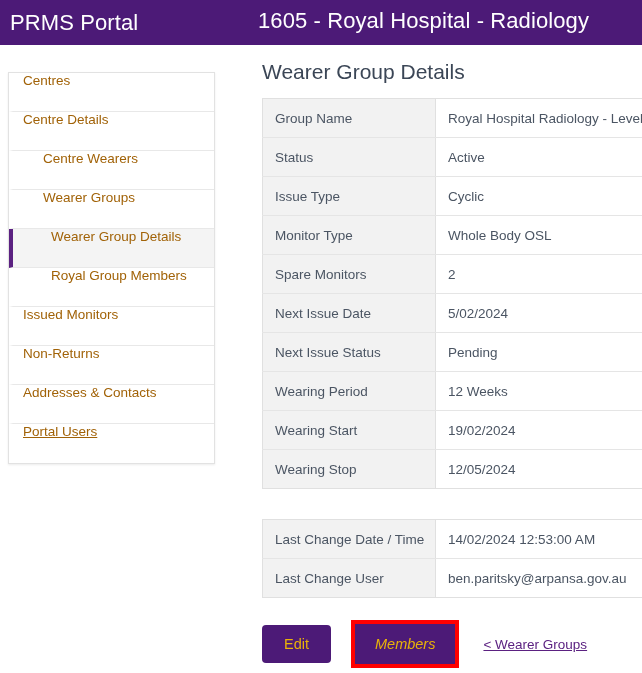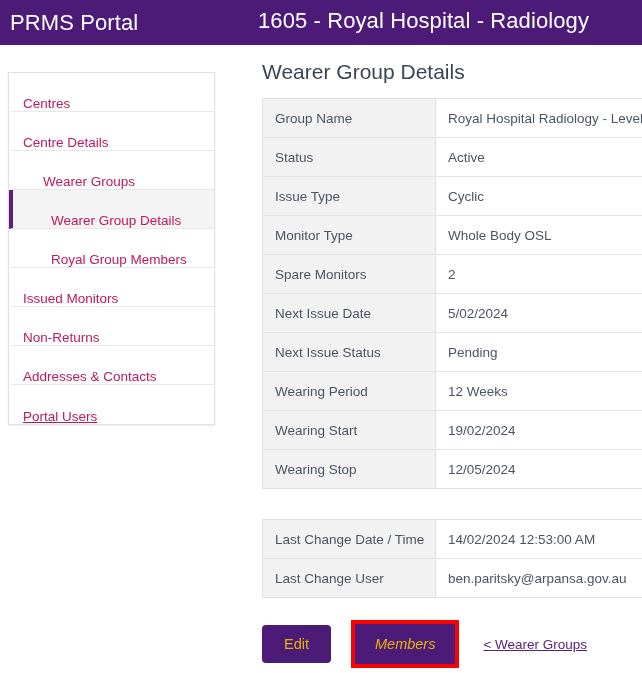--- a/index.html
+++ b/index.html
@@ -50,25 +50,25 @@
     top: 72px;
     width: 207px;
     background: #ffffff;
     border: 1px solid #e2e2e2;
     box-sizing: border-box;
     box-shadow: 0 1px 2px rgba(0,0,0,0.08);
   }
   .nav-item {
     height: 39px;
     display: flex;
-    align-items: flex-end;
+    align-items: flex-start;
     box-sizing: border-box;
     border-bottom: 1px solid #e8e8e8;
     font-size: 13.5px;
-    color: #be185d;
+    color: #a16207;
     background: #ffffff;
     border-left: 4px solid transparent;
     cursor: pointer;
     white-space: nowrap;
   }
   .nav-item:last-child { border-bottom: none; text-decoration: underline; }
   .nav-item.lvl0 { padding-left: 10px; }
   .nav-item.lvl1 { padding-left: 30px; }
   .nav-item.lvl2 { padding-left: 38px; }
   .nav-item.active {
@@ -169,20 +169,23 @@
 </div>
 
 <nav class="sidebar">
   <div class="nav-item lvl0">
     <span>Centres</span>
   </div>
   <div class="nav-item lvl0">
     <span>Centre Details</span>
   </div>
   <div class="nav-item lvl1">
+    <span>Centre Wearers</span>
+  </div>
+  <div class="nav-item lvl1">
     <span>Wearer Groups</span>
   </div>
   <div class="nav-item lvl2 active">
     <span>Wearer Group Details</span>
   </div>
   <div class="nav-item lvl2">
     <span>Royal Group Members</span>
   </div>
   <div class="nav-item lvl0">
     <span>Issued Monitors</span>

